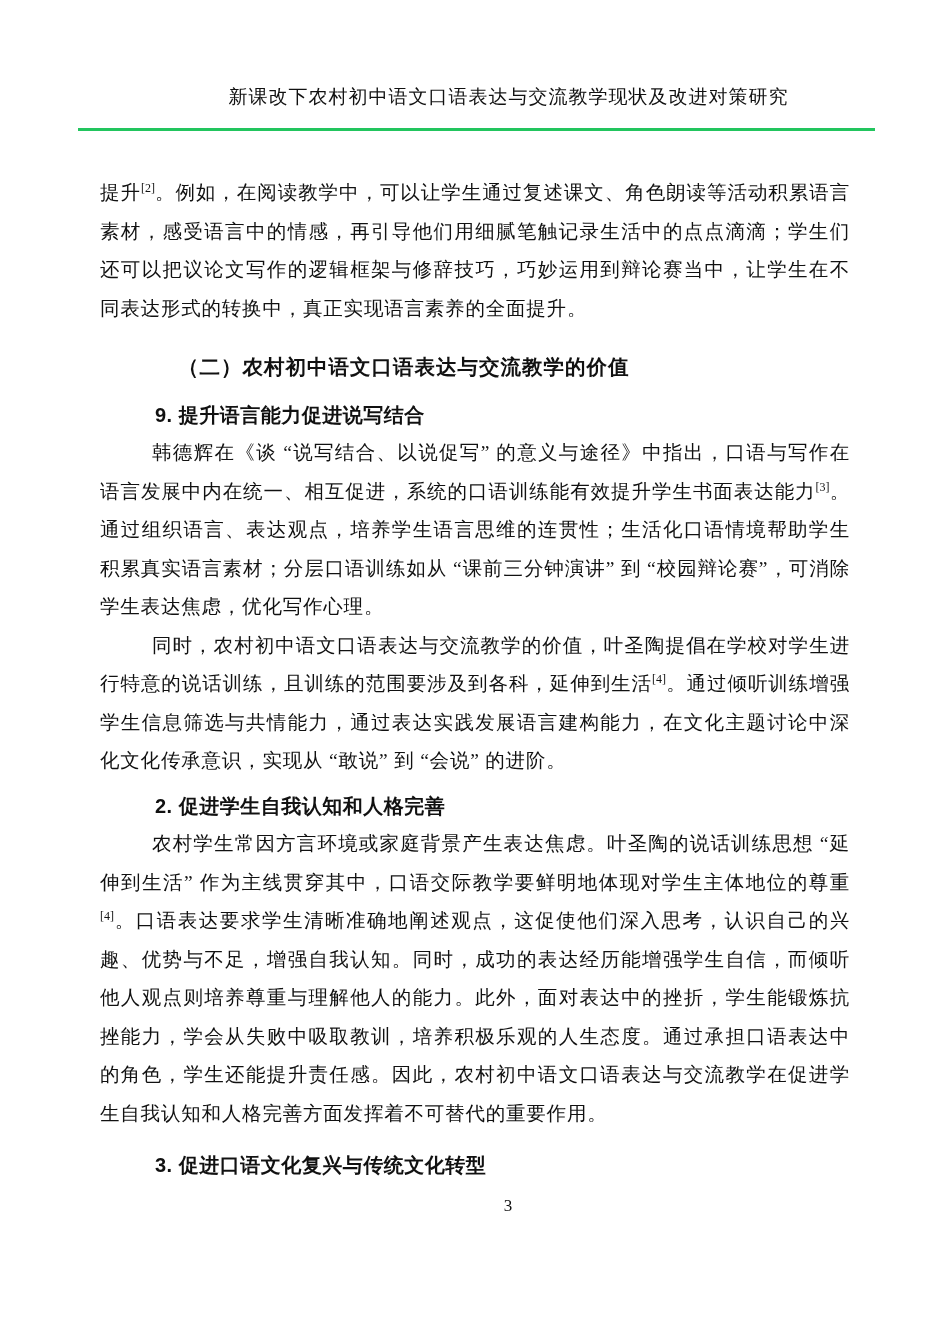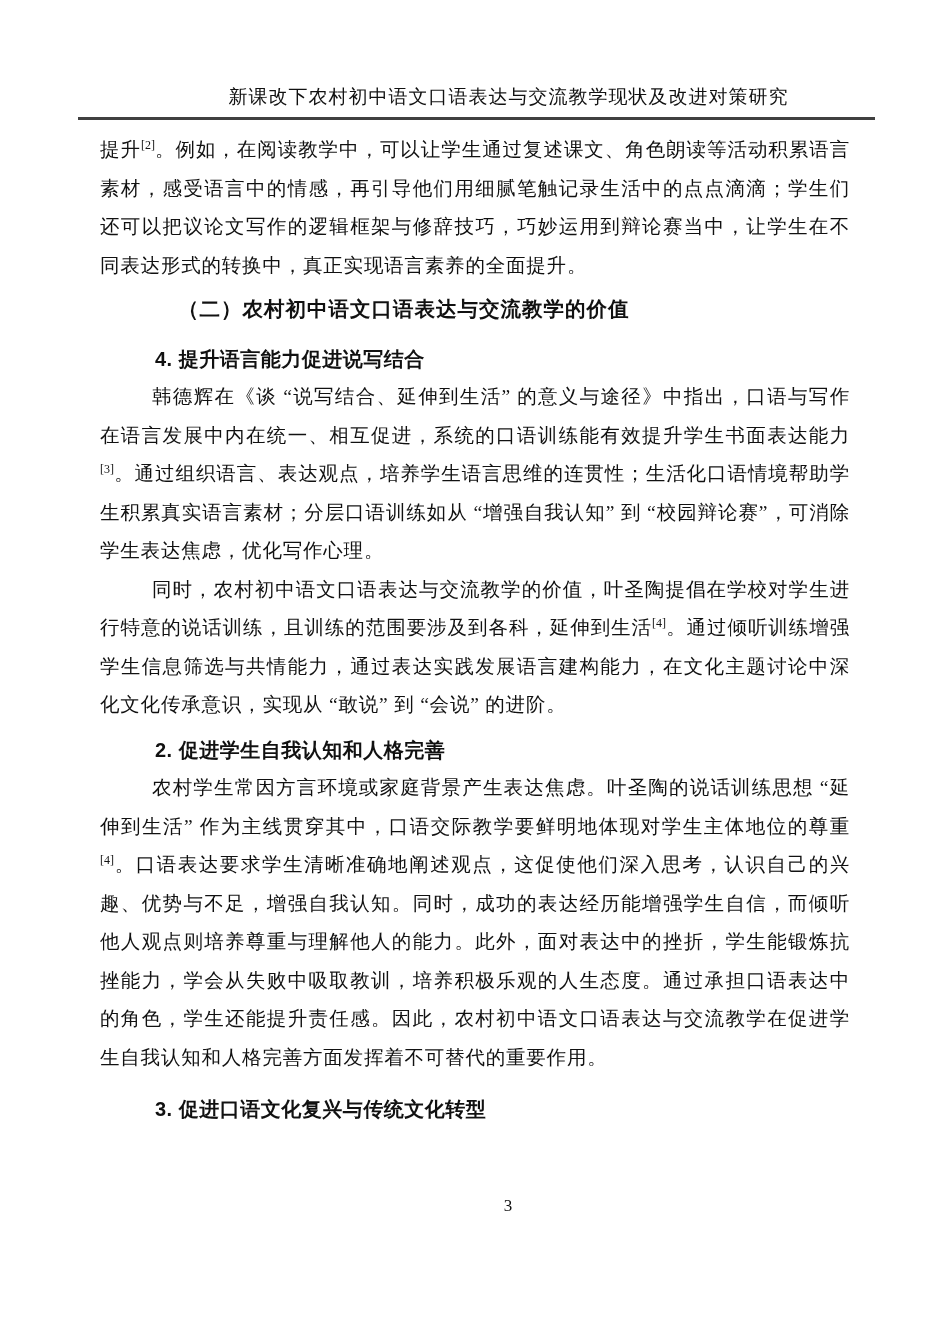--- a/index.html
+++ b/index.html
@@ -14,22 +14,22 @@
     background: #ffffff;
     overflow: hidden;
     color: #111;
     font-family: "Liberation Serif", "DejaVu Serif", serif;
   }
   .doc-header {
     position: absolute;
     left: 78px;
     right: 75px;
     top: 84px;
-    border-bottom: 3px solid #404040;
-    padding-bottom: 7px;
+    border-bottom: 3px solid #22c55e;
+    padding-bottom: 18px;
     text-align: center;
   }
   .doc-header-title {
     display: inline-block;
     font-size: 19px;
     letter-spacing: 1px;
     transform: translateX(32px);
     white-space: nowrap;
   }
   .doc-body {
@@ -42,34 +42,35 @@
     letter-spacing: 0.8px;
     text-align: justify;
     text-justify: inter-ideograph;
   }
   .para {
     margin: 0;
     text-indent: 52px;
   }
   .para.no-indent {
     text-indent: 0;
+    margin-top: 43px;
   }
   .fnref {
     font-size: 12px;
     line-height: 1;
     letter-spacing: 0;
     vertical-align: 7px;
     font-family: "Liberation Serif", "DejaVu Serif", serif;
   }
   .section-heading {
-    font-family: Liberation Mono, monospace;
+    font-family: Liberation Sans, sans-serif;
     font-weight: bold;
     font-size: 20.5px;
     line-height: 38.5px;
-    margin: 7px 0 0 0;
+    margin: 20px 0 0 0;
     text-indent: 78px;
     letter-spacing: 1px;
   }
   .sub-heading {
     font-family: "Liberation Sans", "DejaVu Sans", sans-serif;
     font-weight: bold;
     font-size: 20px;
     line-height: 38.5px;
     margin: 0;
     text-indent: 55px;
@@ -96,23 +97,23 @@
   <header class="doc-header">
     <span class="doc-header-title">新课改下农村初中语文口语表达与交流教学现状及改进对策研究</span>
   </header>
 
   <main class="doc-body">
 
     <p class="para no-indent"><span>提升</span><sup class="fnref">[2]</sup><span>。例如，在阅读教学中，可以让学生通过复述课文、角色朗读等活动积累语言素材，感受语言中的情感，再引导他们用细腻笔触记录生活中的点点滴滴；学生们还可以把议论文写作的逻辑框架与修辞技巧，巧妙运用到辩论赛当中，让学生在不同表达形式的转换中，真正实现语言素养的全面提升。</span></p>
 
     <h2 class="section-heading">（二）农村初中语文口语表达与交流教学的价值</h2>
 
-    <h3 class="sub-heading sh1">4. 提升语言能力促进说写结合</h3>
+    <h3 class="sub-heading sh1">9. 提升语言能力促进说写结合</h3>
 
-    <p class="para"><span>韩德辉在《谈 “说写结合、延伸到生活” 的意义与途径》中指出，口语与写作在语言发展中内在统一、相互促进，系统的口语训练能有效提升学生书面表达能力</span><sup class="fnref">[3]</sup><span>。通过组织语言、表达观点，培养学生语言思维的连贯性；生活化口语情境帮助学生积累真实语言素材；分层口语训练如从 “增强自我认知” 到 “校园辩论赛”，可消除学生表达焦虑，优化写作心理。</span></p>
+    <p class="para"><span>韩德辉在《谈 “说写结合、以说促写” 的意义与途径》中指出，口语与写作在语言发展中内在统一、相互促进，系统的口语训练能有效提升学生书面表达能力</span><sup class="fnref">[3]</sup><span>。通过组织语言、表达观点，培养学生语言思维的连贯性；生活化口语情境帮助学生积累真实语言素材；分层口语训练如从 “课前三分钟演讲” 到 “校园辩论赛”，可消除学生表达焦虑，优化写作心理。</span></p>
 
     <p class="para"><span>同时，农村初中语文口语表达与交流教学的价值，叶圣陶提倡在学校对学生进行特意的说话训练，且训练的范围要涉及到各科，延伸到生活</span><sup class="fnref">[4]</sup><span>。通过倾听训练增强学生信息筛选与共情能力，通过表达实践发展语言建构能力，在文化主题讨论中深化文化传承意识，实现从 “敢说” 到 “会说” 的进阶。</span></p>
 
     <h3 class="sub-heading sh2">2. 促进学生自我认知和人格完善</h3>
 
     <p class="para"><span>农村学生常因方言环境或家庭背景产生表达焦虑。叶圣陶的说话训练思想 “延伸到生活” 作为主线贯穿其中，口语交际教学要鲜明地体现对学生主体地位的尊重</span><sup class="fnref">[4]</sup><span>。口语表达要求学生清晰准确地阐述观点，这促使他们深入思考，认识自己的兴趣、优势与不足，增强自我认知。同时，成功的表达经历能增强学生自信，而倾听他人观点则培养尊重与理解他人的能力。此外，面对表达中的挫折，学生能锻炼抗挫能力，学会从失败中吸取教训，培养积极乐观的人生态度。通过承担口语表达中的角色，学生还能提升责任感。因此，农村初中语文口语表达与交流教学在促进学生自我认知和人格完善方面发挥着不可替代的重要作用。</span></p>
 
     <h3 class="sub-heading sh3">3. 促进口语文化复兴与传统文化转型</h3>
 
 

